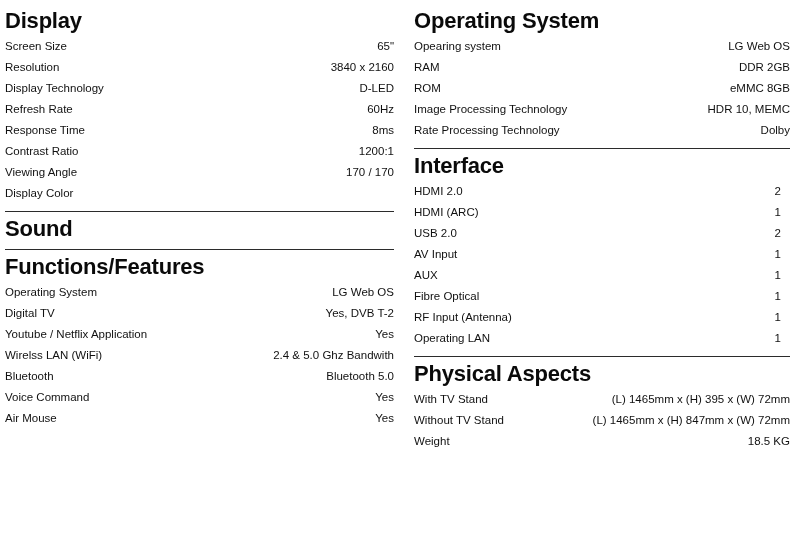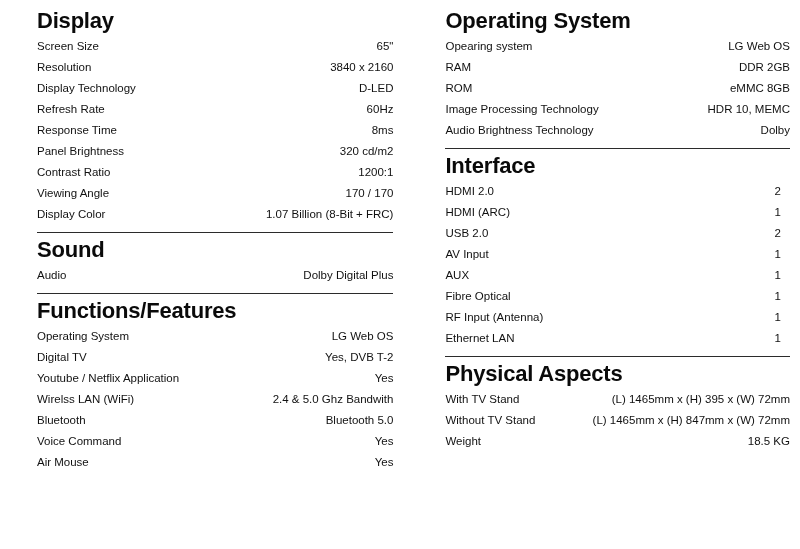--- a/index.html
+++ b/index.html
@@ -17,21 +17,20 @@
   }
   .sheet {
     width: 800px;
     height: 549px;
     display: flex;
     box-sizing: border-box;
     padding-top: 8px;
   }
   .col {
     box-sizing: border-box;
-    margin-left: 32px;
   }
   .col-left {
     width: 400px;
     padding-left: 5px;
     padding-right: 6px;
   }
   .col-right {
     width: 400px;
     padding-left: 14px;
     padding-right: 10px;
@@ -100,45 +99,36 @@
           </div>
           <div class="row">
             <span class="label">Refresh Rate</span>
             <span class="value">60Hz</span>
           </div>
           <div class="row">
             <span class="label">Response Time</span>
             <span class="value">8ms</span>
           </div>
           <div class="row">
-            <span class="label">Panel Brightness</span>
-            <span class="value">320 cd/m2</span>
-          </div>
-          <div class="row">
             <span class="label">Contrast Ratio</span>
             <span class="value">1200:1</span>
           </div>
           <div class="row">
             <span class="label">Viewing Angle</span>
             <span class="value">170 / 170</span>
           </div>
           <div class="row">
             <span class="label">Display Color</span>
-            <span class="value">1.07 Billion (8-Bit + FRC)</span>
           </div>
         </div>
       </div>
       <hr class="section-divider">
       <div class="section">
         <div class="section-title">Sound</div>
         <div class="rows">
-          <div class="row">
-            <span class="label">Audio</span>
-            <span class="value">Dolby Digital Plus</span>
-          </div>
         </div>
       </div>
       <hr class="section-divider">
       <div class="section">
         <div class="section-title">Functions/Features</div>
         <div class="rows">
           <div class="row">
             <span class="label">Operating System</span>
             <span class="value">LG Web OS</span>
           </div>
@@ -183,21 +173,21 @@
           </div>
           <div class="row">
             <span class="label">ROM</span>
             <span class="value">eMMC 8GB</span>
           </div>
           <div class="row">
             <span class="label">Image Processing Technology</span>
             <span class="value">HDR 10, MEMC</span>
           </div>
           <div class="row">
-            <span class="label">Audio Brightness Technology</span>
+            <span class="label">Rate Processing Technology</span>
             <span class="value">Dolby</span>
           </div>
         </div>
       </div>
       <hr class="section-divider">
       <div class="section">
         <div class="section-title">Interface</div>
         <div class="rows rows-interface">
           <div class="row">
             <span class="label">HDMI 2.0</span>
@@ -221,21 +211,21 @@
           </div>
           <div class="row">
             <span class="label">Fibre Optical</span>
             <span class="value">1</span>
           </div>
           <div class="row">
             <span class="label">RF Input (Antenna)</span>
             <span class="value">1</span>
           </div>
           <div class="row">
-            <span class="label">Ethernet LAN</span>
+            <span class="label">Operating LAN</span>
             <span class="value">1</span>
           </div>
         </div>
       </div>
       <hr class="section-divider">
       <div class="section">
         <div class="section-title">Physical Aspects</div>
         <div class="rows">
           <div class="row">
             <span class="label">With TV Stand</span>

